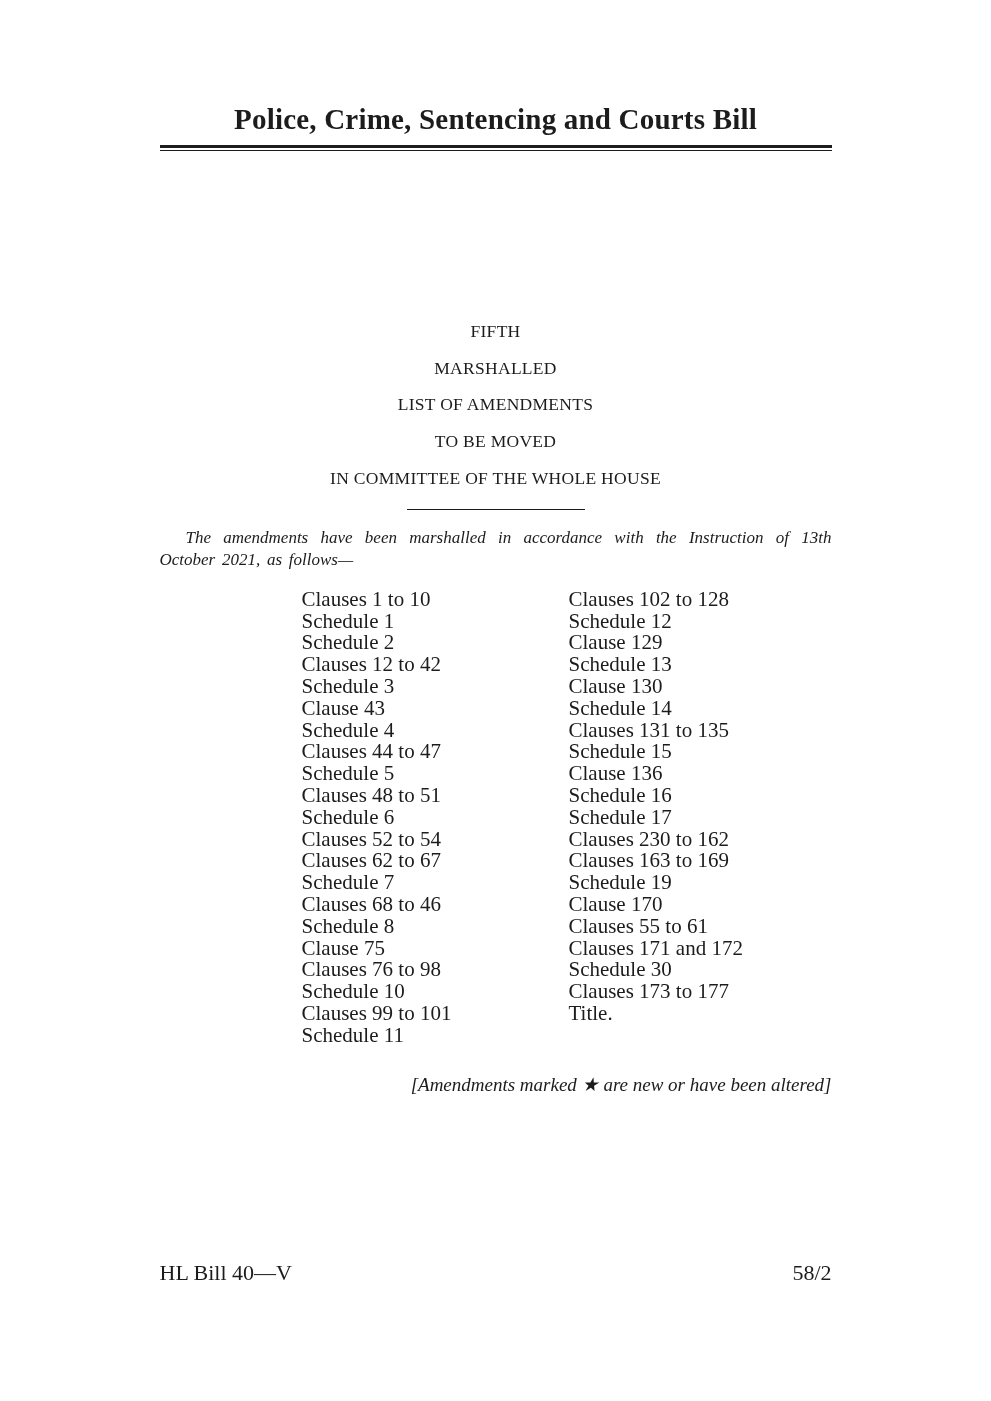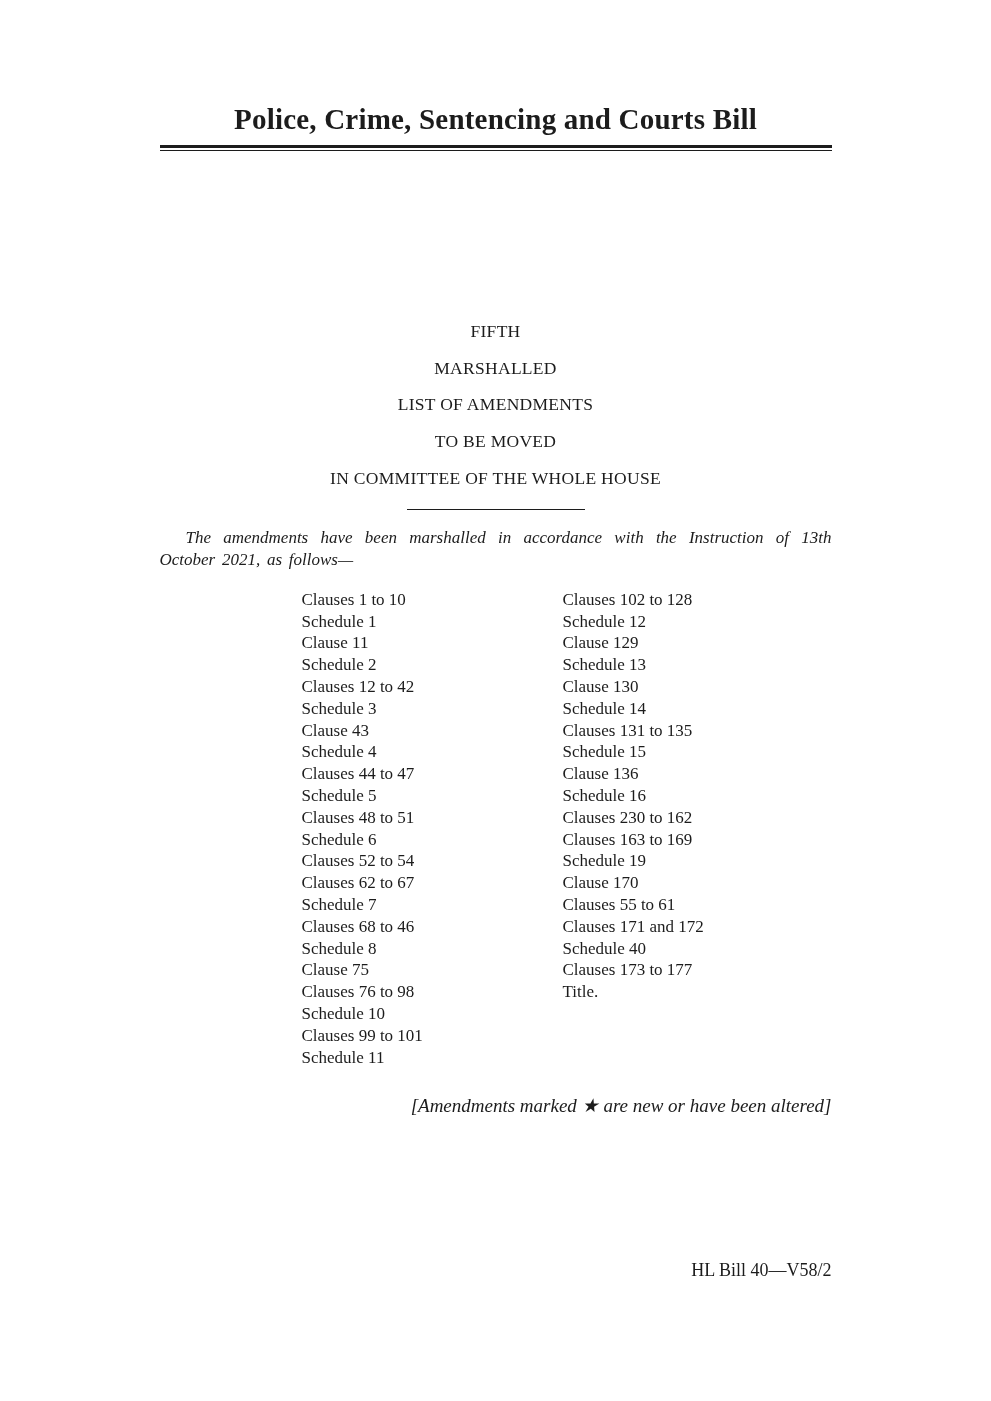--- a/index.html
+++ b/index.html
@@ -52,22 +52,23 @@
     font-size: 17px;
     line-height: 22.5px;
     text-align: justify;
     text-indent: 26px;
     word-spacing: 2.5px;
   }
   .columns {
     margin-top: 9px;
     display: flex;
     padding-left: 142px;
-    font-size: 17px;
+    font-size: 21px;
     line-height: 21.8px;
+    gap: 6px;
   }
   .col-left {
     width: 261px;
     flex: 0 0 261px;
   }
   .col-right {
     flex: 1 1 auto;
   }
   .list-item {
     white-space: nowrap;
@@ -77,22 +78,22 @@
     text-align: right;
     font-style: italic;
     font-size: 19px;
   }
   .footer {
     position: absolute;
     left: 94px;
     right: 94px;
     top: 1260px;
     display: flex;
-    justify-content: flex-end;
-    font-size: 18px;
+    justify-content: space-between;
+    font-size: 22px;
   }
 </style>
 </head>
 <body>
 
 <div class="page">
 
   <div class="doc-title">Police, Crime, Sentencing and Courts Bill</div>
 
   <div class="title-rule"></div>
@@ -108,21 +109,20 @@
 
   <hr class="separator-rule">
 
   <p class="intro">The amendments have been marshalled in accordance with the Instruction of 13th October 2021, as follows—</p>
 
   <div class="columns">
     <div class="col-left">
 
     <div class="list-item">Clauses 1 to 10</div>
         <div class="list-item">Schedule 1</div>
-        <div class="list-item">Clause 11</div>
         <div class="list-item">Schedule 2</div>
         <div class="list-item">Clauses 12 to 42</div>
         <div class="list-item">Schedule 3</div>
         <div class="list-item">Clause 43</div>
         <div class="list-item">Schedule 4</div>
         <div class="list-item">Clauses 44 to 47</div>
         <div class="list-item">Schedule 5</div>
         <div class="list-item">Clauses 48 to 51</div>
         <div class="list-item">Schedule 6</div>
         <div class="list-item">Clauses 52 to 54</div>
@@ -141,27 +141,28 @@
     <div class="list-item">Clauses 102 to 128</div>
         <div class="list-item">Schedule 12</div>
         <div class="list-item">Clause 129</div>
         <div class="list-item">Schedule 13</div>
         <div class="list-item">Clause 130</div>
         <div class="list-item">Schedule 14</div>
         <div class="list-item">Clauses 131 to 135</div>
         <div class="list-item">Schedule 15</div>
         <div class="list-item">Clause 136</div>
         <div class="list-item">Schedule 16</div>
+        <div class="list-item">Schedule 17</div>
         <div class="list-item">Clauses 230 to 162</div>
         <div class="list-item">Clauses 163 to 169</div>
         <div class="list-item">Schedule 19</div>
         <div class="list-item">Clause 170</div>
         <div class="list-item">Clauses 55 to 61</div>
         <div class="list-item">Clauses 171 and 172</div>
-        <div class="list-item">Schedule 40</div>
+        <div class="list-item">Schedule 30</div>
         <div class="list-item">Clauses 173 to 177</div>
         <div class="list-item">Title.</div>
       </div>
   </div>
 
   <div class="note">[Amendments marked ★ are new or have been altered]</div>
 
   <div class="footer">
     <span>HL Bill 40—V</span>
     <span>58/2</span>

